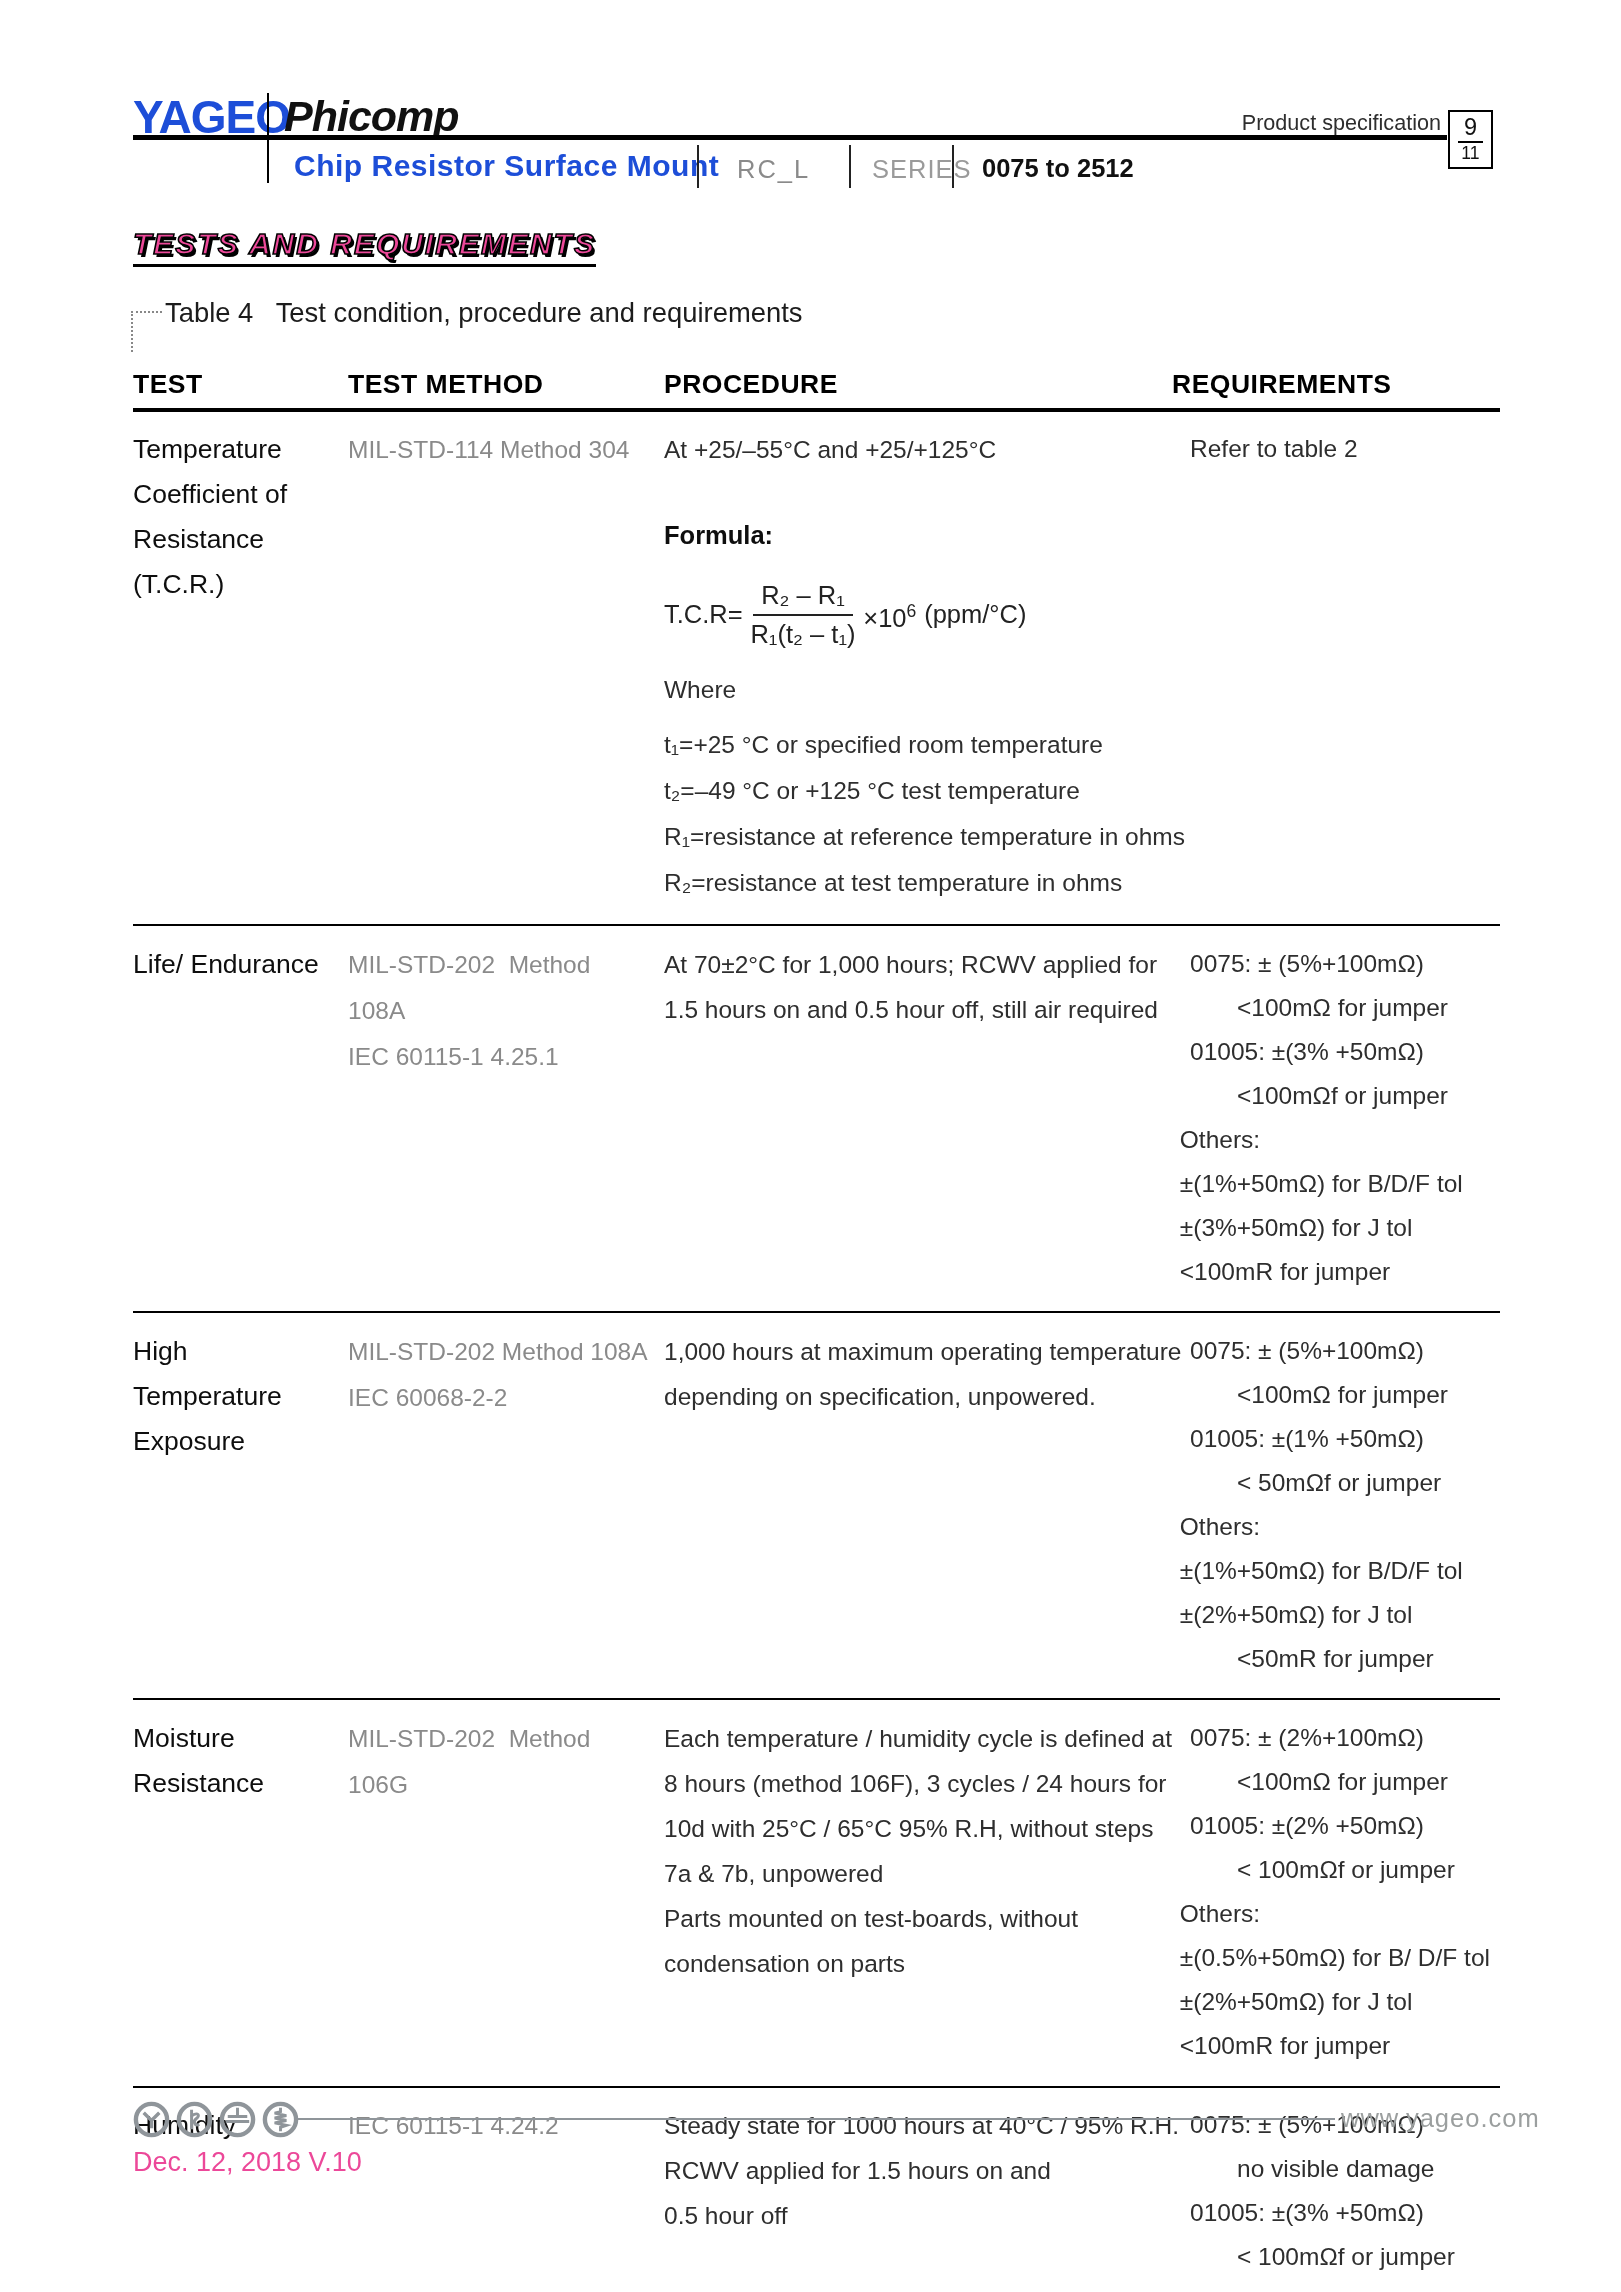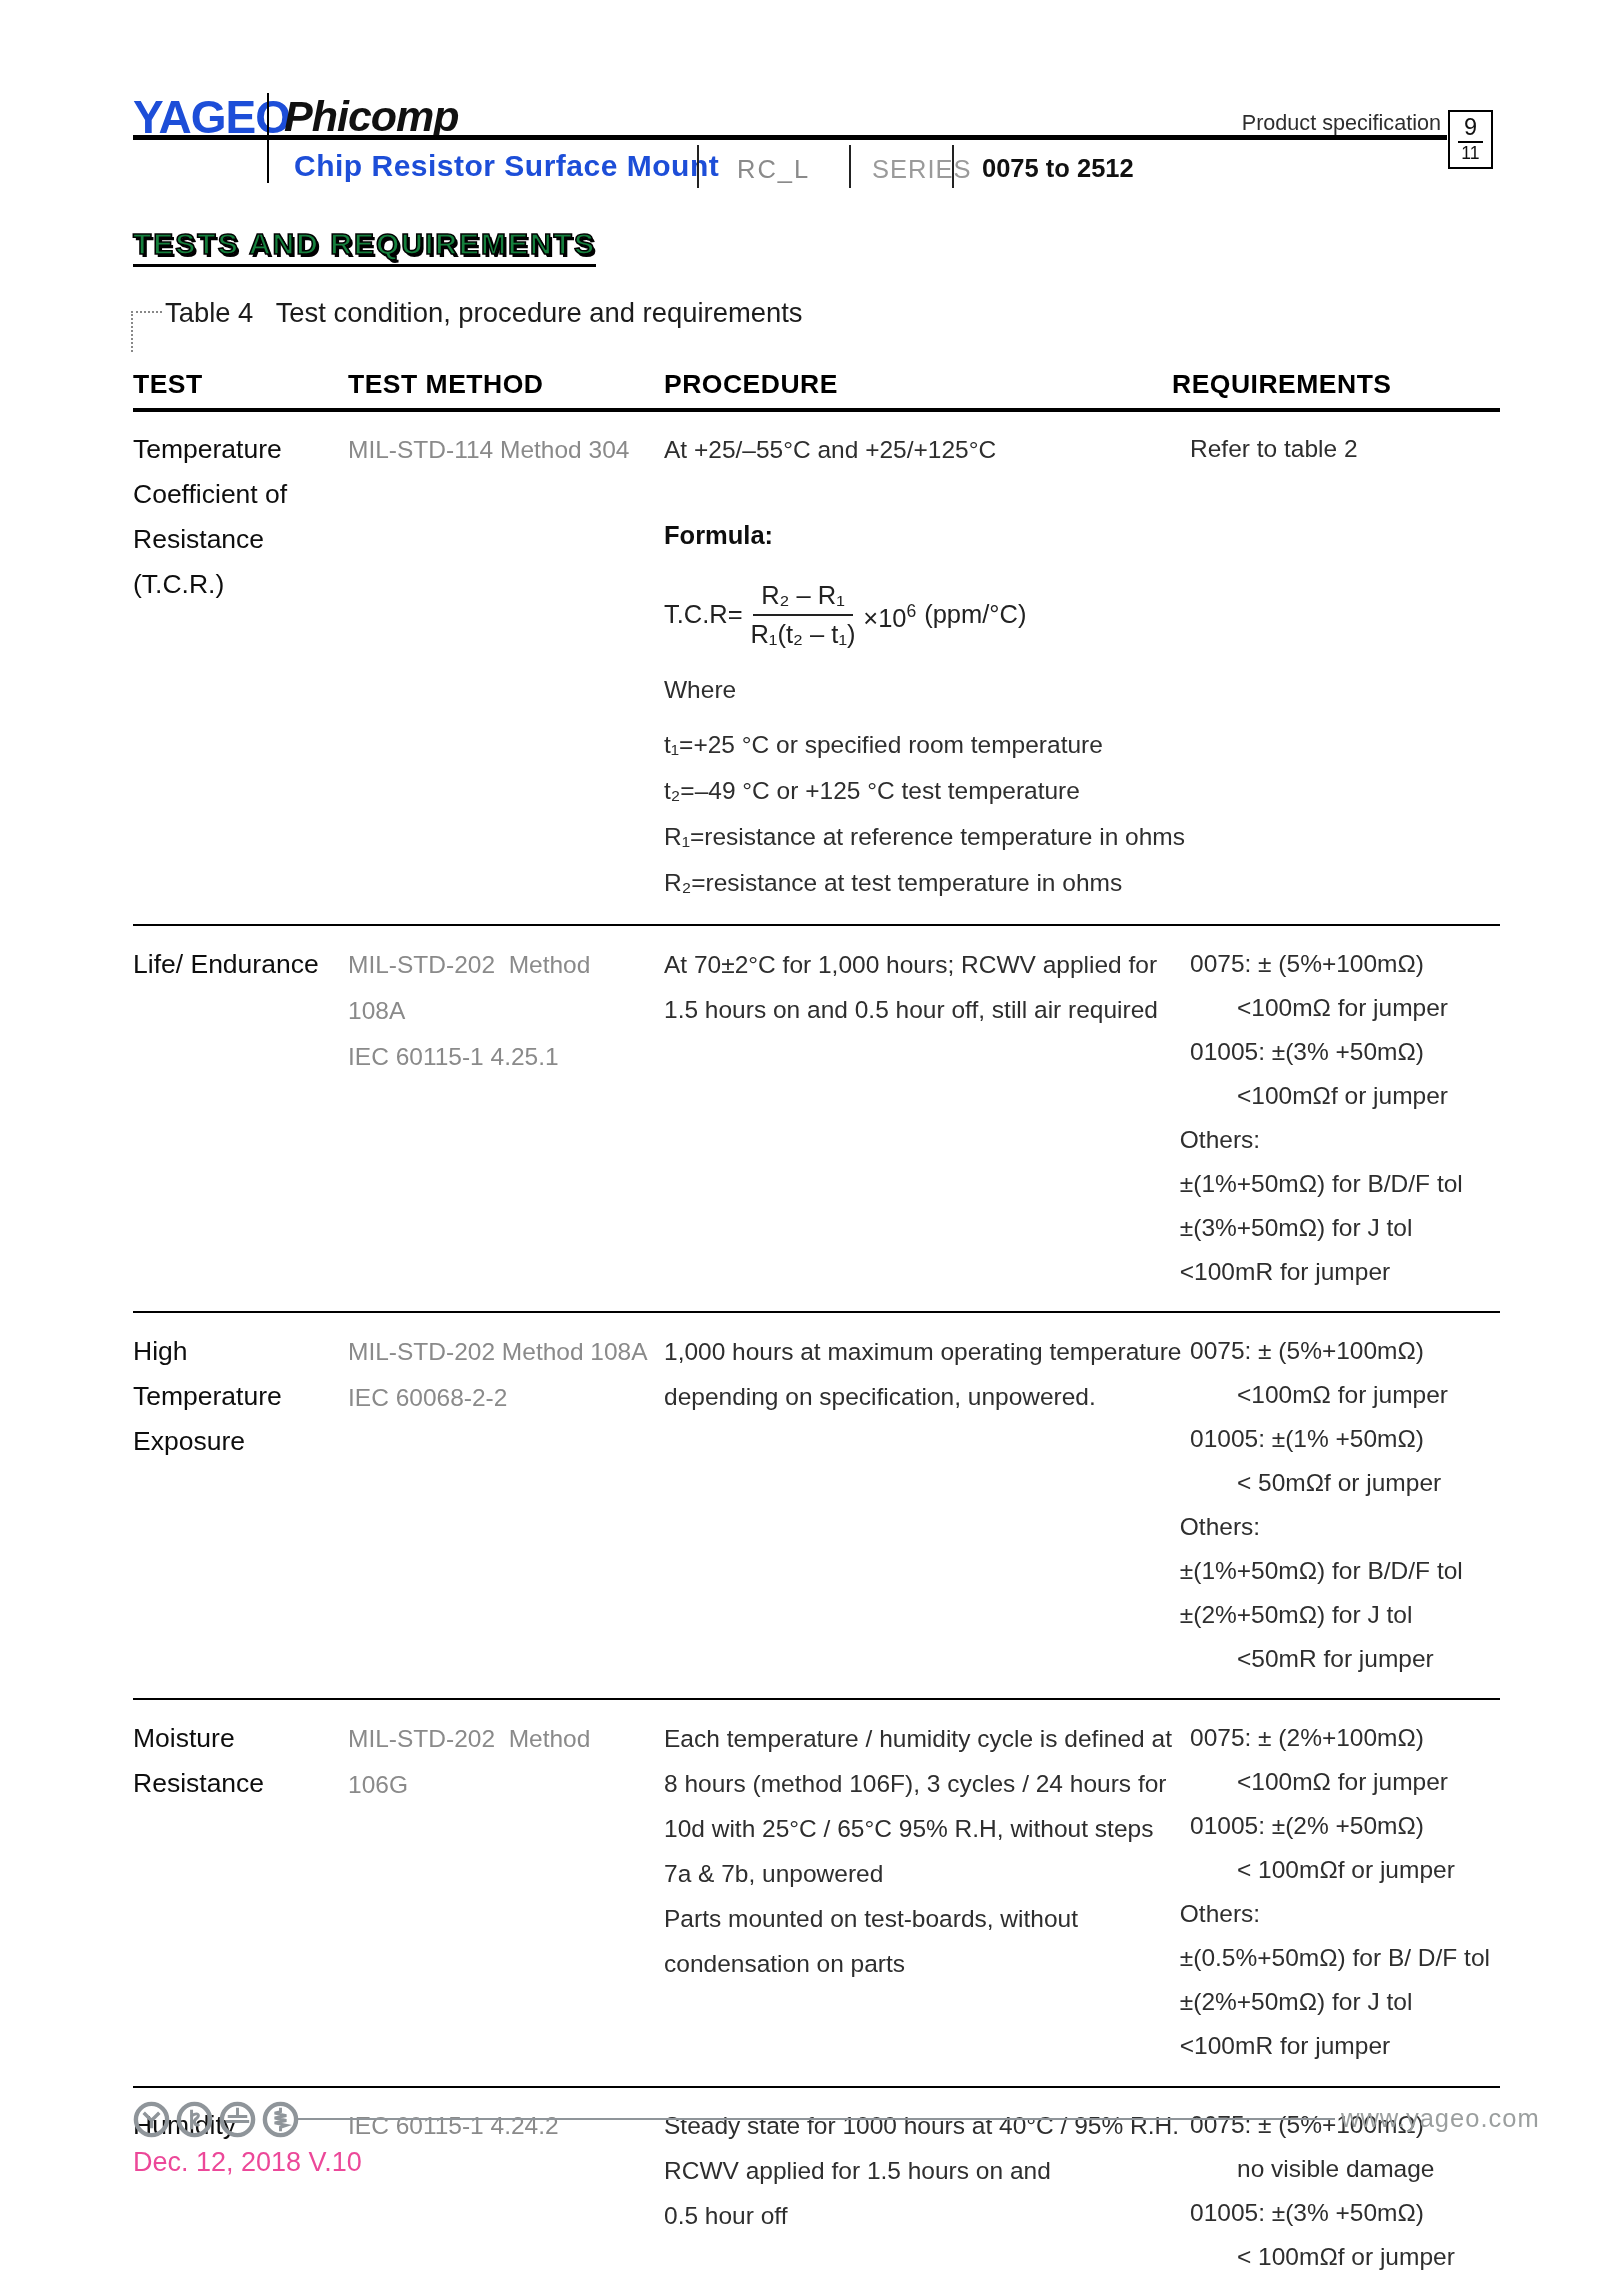--- a/index.html
+++ b/index.html
@@ -23,22 +23,22 @@
   .product-title { position:absolute; left:294px; top:149px; font-size:30px; font-weight:700; color:#1d4ed8; letter-spacing:0.5px; }
   .hsep { position:absolute; top:145px; width:2px; height:43px; background:#222; }
   .hsep.s1 { left:697px; } .hsep.s2 { left:849px; } .hsep.s3 { left:952px; }
   .series-code { position:absolute; left:737px; top:155px; font-size:25.5px; color:#8a8a8a; letter-spacing:2px; }
   .series-label { position:absolute; left:872px; top:155px; font-size:25.5px; color:#9a9a9a; letter-spacing:1px; }
   .series-range { position:absolute; left:982px; top:154px; font-size:25.5px; font-weight:700; color:#111; }
   
   .section-title {
     position:absolute; left:133px; top:227px; display:inline-block;
     font-size:30px; font-weight:800; letter-spacing:2px;
-    color:#15803d; -webkit-text-stroke:1.6px #000; text-shadow:2.5px 2.5px 0 #000;
-    padding-bottom:2.9px; border-bottom:3.9px solid #000;
+    color:#ec4899; -webkit-text-stroke:1.6px #000; text-shadow:2.5px 2.5px 0 #000;
+    padding-bottom:2.9px; border-bottom:3.9px solid #000;font-style:italic;
   }
   .caption-bracket { position:absolute; left:131px; top:311px; width:31px; height:41px;
     border-top:2px dotted #888; border-left:2px dotted #888; }
   .table-caption { position:absolute; left:165px; top:297px; font-size:27.4px; color:#1c1c1c; white-space:pre; }
   
   .table { position:absolute; left:133px; top:369px; width:1367px; }
   .thead { display:grid; grid-template-columns:215px 316px 508px 329px; border-bottom:4.9px solid #000; padding-bottom:7.8px; }
   .th { font-size:26.5px; font-weight:700; color:#000; letter-spacing:0.5px; }
   .trow { display:grid; grid-template-columns:215px 316px 508px 329px; border-bottom:2px solid #000; padding:15.7px 0 17.6px; }
   .trow:last-child { border-bottom:3.9px solid #000; }

